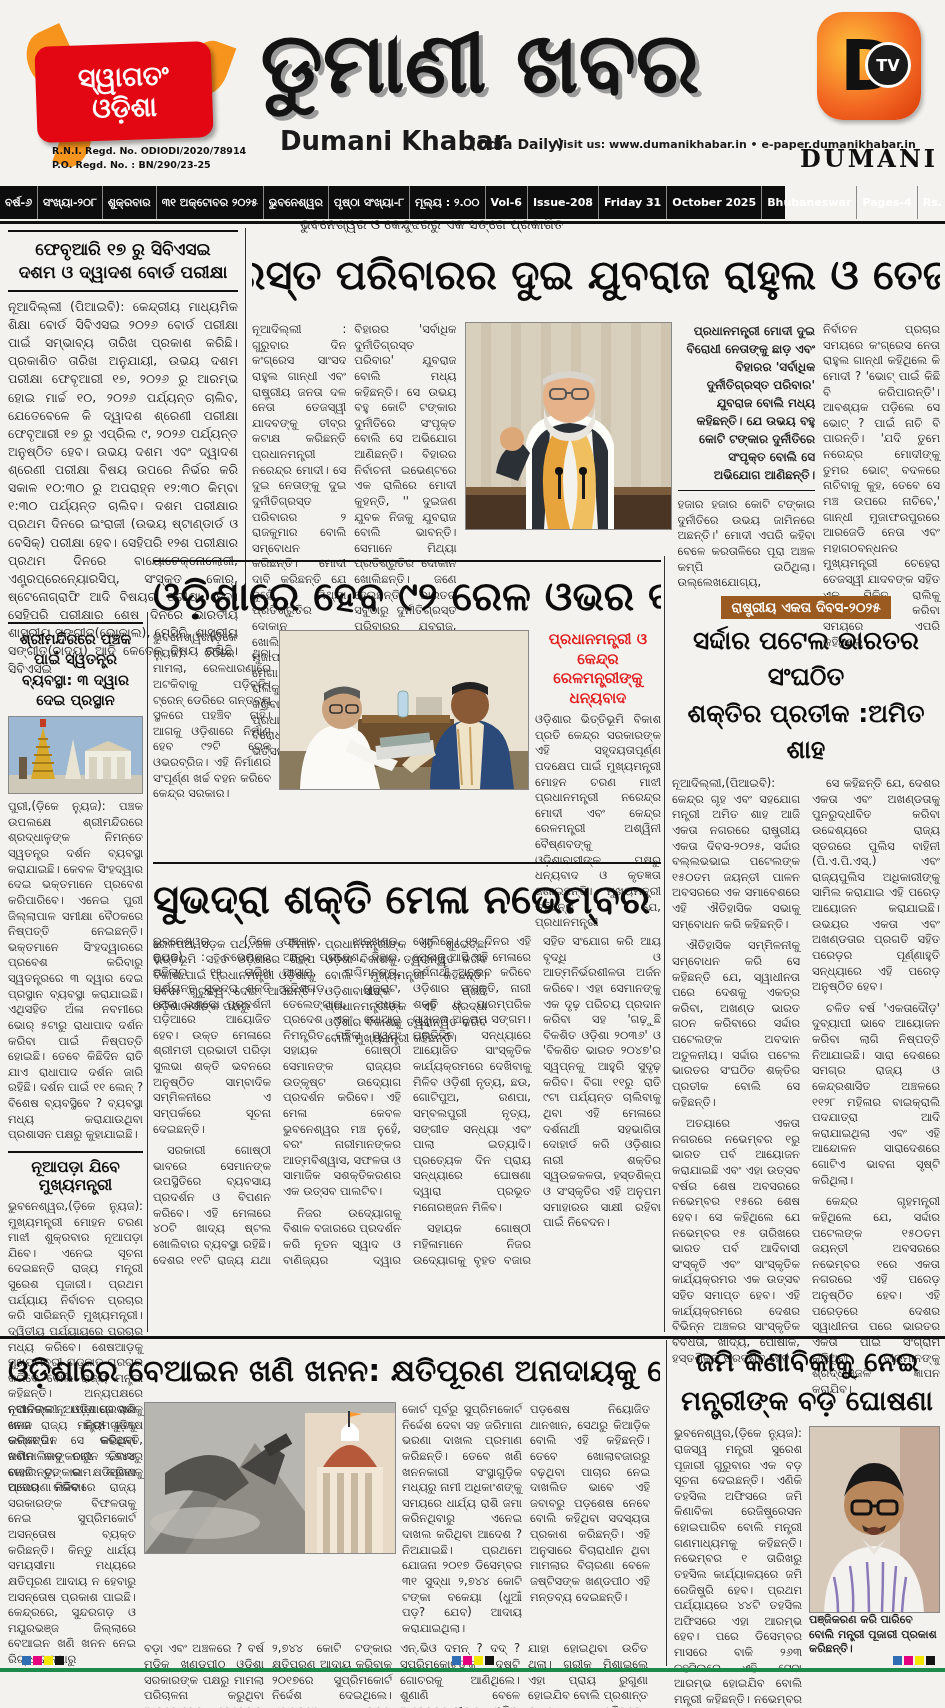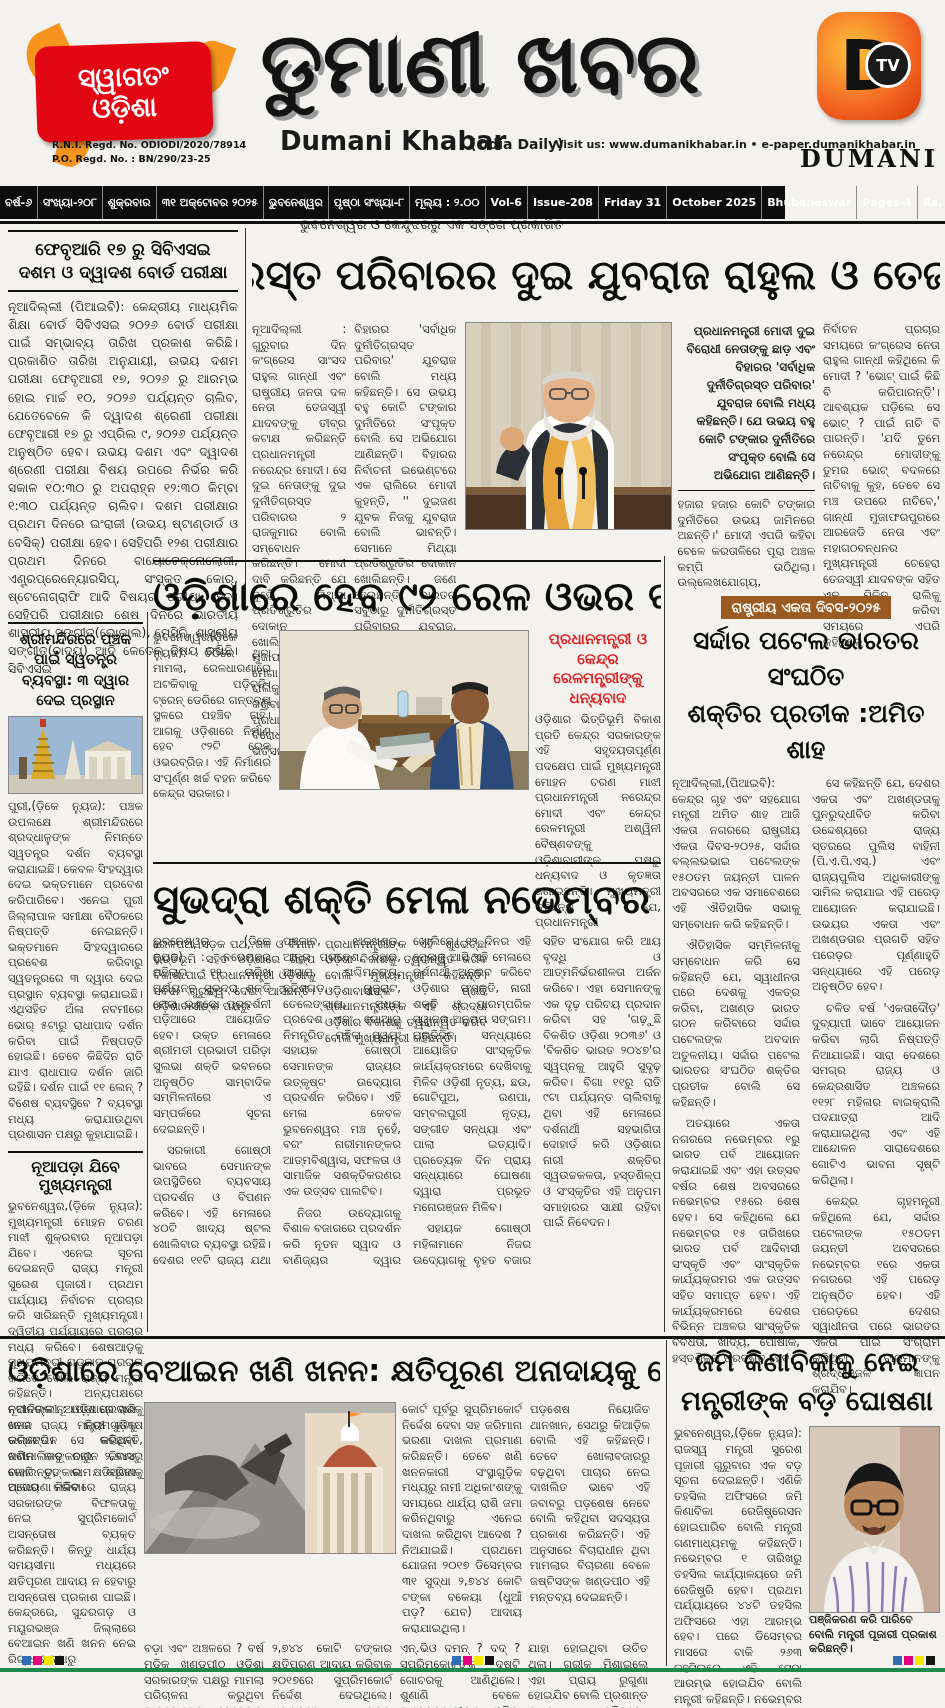--- a/index.html
+++ b/index.html
@@ -10,21 +10,21 @@
   .hl{font-weight:800;color:#0c0c0c;font-family:"DejaVu Sans","Liberation Sans",sans-serif;}
   .nowrap{white-space:nowrap;overflow:hidden;}
   .center{text-align:center;}
   .rule-h{background:#111;}
   .rule-v{background:#333;width:1px;}
   
   #badge{left:36px;top:44px;width:176px;height:96px;background:#e30613;border-radius:14px;transform:rotate(-2deg);
          display:flex;flex-direction:column;align-items:center;justify-content:center;color:#fff;font-weight:800;
          font-size:27px;line-height:1.15;box-shadow:3px 4px 4px rgba(0,0,0,.35);z-index:3;}
   .flame{position:absolute;background:#f7941d;border-radius:60% 0 60% 60%;z-index:2;}
-  #regd{left:52px;top:138px;font-size:9.5px;font-weight:bold;line-height:1.5;color:#111;z-index:4;}
+  #regd{left:52px;top:144px;font-size:9.5px;font-weight:bold;line-height:1.5;color:#111;z-index:4;}
   #logo-odia{left:215px;top:8px;width:530px;height:110px;font-size:84px;font-weight:800;color:#131313;
              text-shadow:4px 4px 0 #9a9a9a;display:flex;align-items:center;justify-content:center;}
   #logo-en{left:280px;top:126px;font-size:26px;font-weight:800;color:#1a1a1a;}
   #logo-sub{left:470px;top:136px;font-size:14px;font-weight:bold;}
   #visit{left:555px;top:138px;font-size:11px;font-weight:bold;}
   #publine{left:300px;top:176px;font-size:13.5px;font-weight:normal;color:#111;margin-top:40px;}
   #tvlogo{left:795px;top:12px;width:148px;height:168px;display:flex;flex-direction:column;align-items:center;}
   #tv-d{width:104px;height:108px;border-radius:26px;background:radial-gradient(circle at 35% 35%,#ffc23c,#f26522 60%,#d93a06);
         display:flex;align-items:center;justify-content:center;position:relative;box-shadow:2px 3px 4px rgba(0,0,0,.3);}
   #tv-d .dletter{font-size:70px;font-weight:800;color:#111;line-height:1;}

